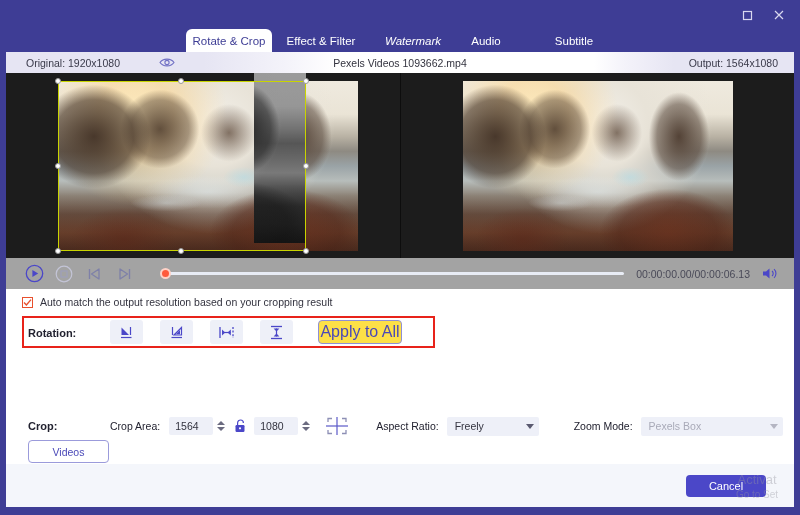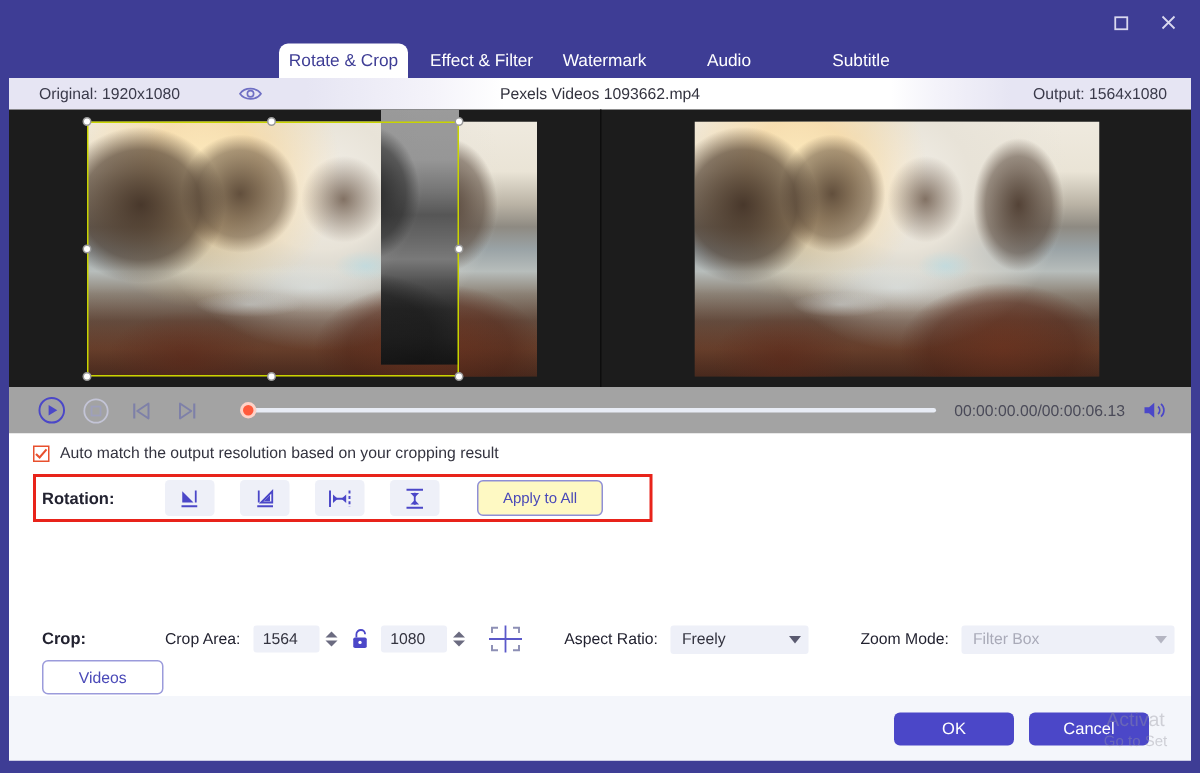--- a/index.html
+++ b/index.html
@@ -184,21 +184,21 @@
 
   .rowlabel{color:#222230;font-size:11px;font-weight:bold;}
   .rotrow{position:absolute;left:22px;top:33px;display:flex;align-items:center;height:22px;}
   .rotbtns{position:absolute;left:104px;top:27px;display:flex;align-items:center;gap:17px;height:32px;}
   .rotbtn{
     width:33px;height:24px;background:#eef0f8;border-radius:3px;
     display:flex;align-items:center;justify-content:center;cursor:pointer;
   }
   .applyall{
     margin-left:8px;width:82px;height:22px;border:1px solid #8f8fd6;border-radius:4px;
-    background:#fef9c3;color:#4a49b8;font-size:10px;
+    background:#fde047;color:#4a49b8;font-size:16px;
     display:flex;align-items:center;justify-content:center;cursor:pointer;
   }
 
   .croprow{position:absolute;left:22px;top:126px;}
   .cropline{position:absolute;left:0;top:0;width:788px;height:22px;display:flex;align-items:center;}
   .lbl{color:#222230;font-size:10.5px;}
   .lbl.bold{font-weight:bold;font-size:11px;}
 
   .numbox{
     width:44px;height:18px;background:#eef0f8;border-radius:2px;
@@ -270,21 +270,21 @@
         <svg width="12" height="12" viewBox="0 0 12 12">
             <path d="M2 2 L10 10 M10 2 L2 10" stroke="#d9d8ef" stroke-width="1.2" fill="none"></path>
           </svg>
       </div>
     </div>
   </div>
 
   <div class="tabs">
     <div class="tab active" style="left:186px;width:86px;">Rotate &amp; Crop</div>
     <div class="tab" style="left:280px;width:82px;">Effect &amp; Filter</div>
-    <div class="tab" style="left:368px;width:70px;">Watermark</div>
+    <div class="tab" style="left:378px;width:70px;font-style:italic;">Watermark</div>
     <div class="tab" style="left:460px;width:52px;">Audio</div>
     <div class="tab" style="left:545px;width:58px;">Subtitle</div>
   </div>
 
   <div class="panel">
 
     <div class="infobar">
       <div class="info-left">
         <span class="txt">Original: 1920x1080</span>
         <span class="eye">
@@ -460,31 +460,30 @@
           </span>
 
           <span class="lbl" style="margin-left:26px;">Aspect Ratio:</span>
           <span class="select" style="width:92px;margin-left:8px;">
             <span>Freely</span>
             <span class="caret"></span>
           </span>
 
           <span class="lbl" style="margin-left:35px;">Zoom Mode:</span>
           <span class="select disabled" style="width:142px;margin-left:8px;">
-            <span>Filter Box</span>
+            <span>Pexels Box</span>
             <span class="caret"></span>
           </span>
         </div>
       </div>
 
       <div class="resetbtn">Videos</div>
     </div>
 
     <div class="footer">
-      <div class="okbtn">OK</div>
       <div class="cancelbtn">Cancel</div>
     </div>
   </div>
 
   <div class="watermark">
     <div class="wm1">Activat</div>
     <div class="wm2">Go to Set</div>
   </div>
 
 </div>

